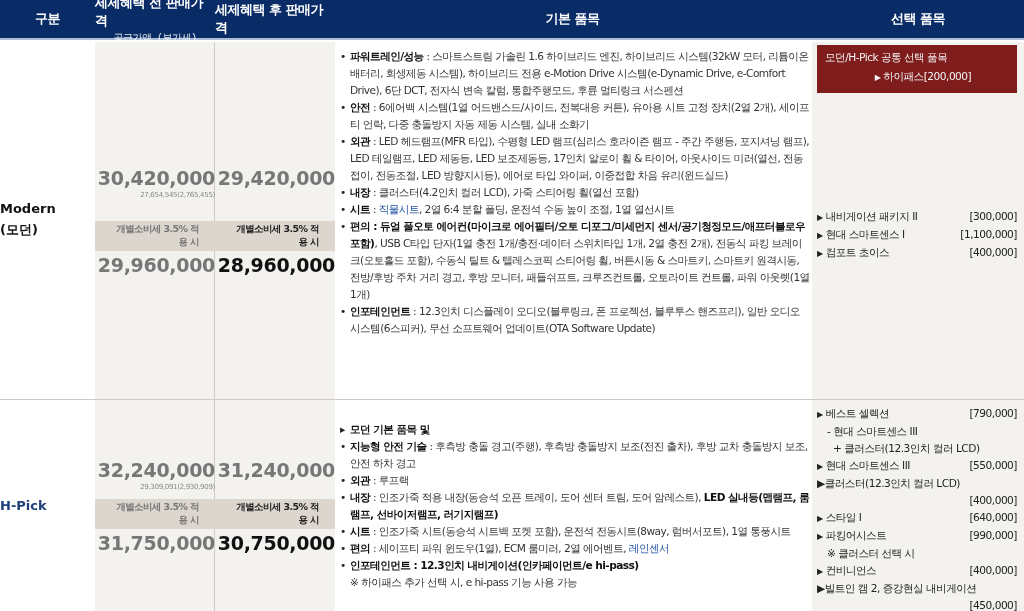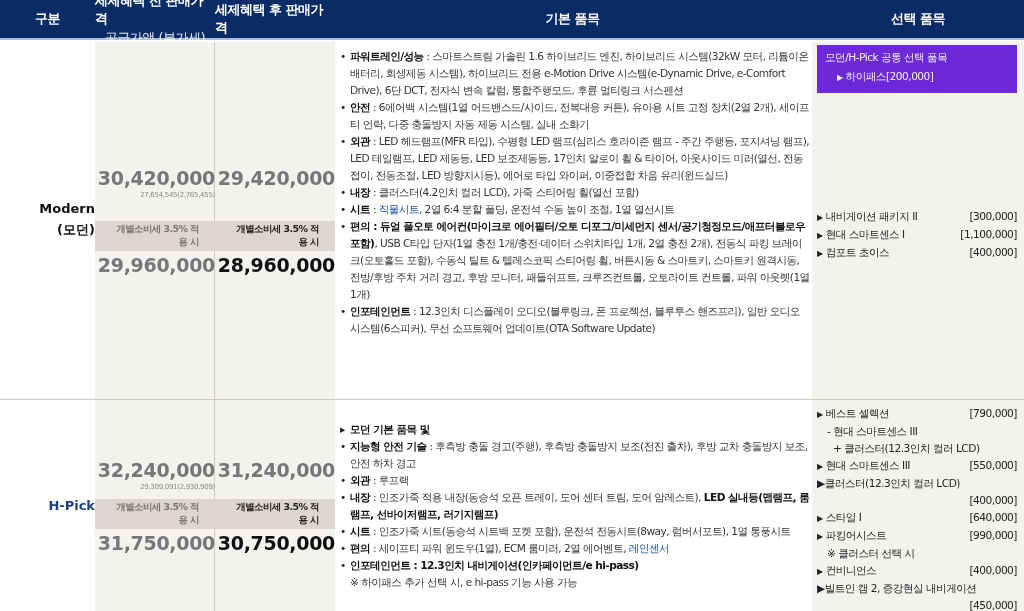--- a/index.html
+++ b/index.html
@@ -1,27 +1,27 @@
 <!DOCTYPE html>
 <html><head>
 <meta charset="utf-8">
 <style>
   * { box-sizing: border-box; margin: 0; padding: 0; }
   html, body { width: 1024px; height: 611px; overflow: hidden; background: #ffffff; }
   body { font-family: "DejaVu Sans", "Liberation Sans", sans-serif; color: #333; position: relative; }
 
   .hdr { position: absolute; left: 0; top: 0; width: 1024px; height: 40px; background: #0a2c66; color: #fff; border-bottom: 2px solid #a9bcd8; }
   .hdr .h { position: absolute; top: 0; height: 38px; display: flex; flex-direction: column; align-items: center; justify-content: center; font-weight: bold; font-size: 13px; letter-spacing: -0.5px; }
-  .hdr .h .sub { font-size: 13px; font-weight: normal; margin-top: 1px; opacity: .9; }
+  .hdr .h .sub { font-size: 10px; font-weight: normal; margin-top: 1px; opacity: .9; font-family: Liberation Mono, monospace; }
 
   .col-bg { position: absolute; background: #f3f2ef; }
   .vline { position: absolute; width: 1px; background: #cfcac3; }
   .hline { position: absolute; height: 1px; background: #cfcac3; left: 0; width: 1024px; }
 
-  .model { position: absolute; left: 0; width: 95px; text-align: right; font-weight: bold; font-size: 13px; line-height: 21px; color: #111; }
+  .model { position: absolute; left: 0; width: 95px; text-align: left; font-weight: bold; font-size: 13px; line-height: 21px; color: #111; }
   .model.blue { color: #1e3f7a; }
 
   .pricecol { position: absolute; text-align: right; }
   .big { font-size: 19px; font-weight: bold; letter-spacing: -0.3px; color: #777; line-height: 24px; }
   .big.dark { color: #111; }
   .small { font-size: 7px; color: #888; margin-top: 1px; letter-spacing: -0.3px; }
   .tag { display: inline-block; background: #dcd6cf; color: #777; font-size: 9.5px; font-weight: bold; padding: 2px 16px; letter-spacing: -0.6px; }
   .tag.dark { color: #222; }
 
   .basic { position: absolute; left: 340px; width: 470px; font-size: 10.6px; line-height: 17px; letter-spacing: -0.55px; color: #333; }
@@ -31,21 +31,21 @@
   .basic b { color: #111; }
   .basic .blue { color: #1e4fa0; }
 
   .opt { position: absolute; left: 817px; width: 200px; font-size: 10.6px; line-height: 17px; letter-spacing: -0.5px; color: #222; }
   .opt .row { display: flex; justify-content: space-between; }
   .opt .row .arr { margin-right: 3px; font-size: 8px; }
   .opt .indent1 { padding-left: 10px; }
   .opt .indent2 { padding-left: 16px; }
   .opt .right { text-align: right; }
 
-  .common { position: absolute; left: 817px; top: 45px; width: 200px; height: 48px; background: #6d28d9; color: #f3f3f3; padding: 3px 8px; font-size: 10.6px; line-height: 19px; letter-spacing: -0.5px; }
+  .common { position: absolute; left: 817px; top: 45px; width: 200px; height: 48px; background: #7f1d1d; color: #f3f3f3; padding: 3px 8px; font-size: 10.6px; line-height: 19px; letter-spacing: -0.5px; }
 </style>
 </head>
 <body>
 
 <div class="hdr">
   <div class="h" style="left:0;width:95px;">
       <span>구분</span>
     </div>
   <div class="h" style="left:95px;width:120px;">
     <span>세제혜택 전 판매가격</span>
@@ -91,21 +91,21 @@
   <li><b>안전</b><span> : 6에어백 시스템(1열 어드밴스드/사이드, 전복대응 커튼), 유아용 시트 고정 장치(2열 2개), 세이프티 언락, 다중 충돌방지 자동 제동 시스템, 실내 소화기</span></li>
   <li><b>외관</b><span> : LED 헤드램프(MFR 타입), 수평형 LED 램프(심리스 호라이즌 램프 - 주간 주행등, 포지셔닝 램프), LED 테일램프, LED 제동등, LED 보조제동등, 17인치 알로이 휠 &amp; 타이어, 아웃사이드 미러(열선, 전동접이, 전동조절, LED 방향지시등), 에어로 타입 와이퍼, 이중접합 차음 유리(윈드실드)</span></li>
   <li><b>내장</b><span> : 클러스터(4.2인치 컬러 LCD), 가죽 스티어링 휠(열선 포함)</span></li>
   <li><b>시트</b><span> : </span><span class="blue">직물시트</span><span>, 2열 6:4 분할 폴딩, 운전석 수동 높이 조절, 1열 열선시트</span></li>
   <li><b>편의</b><b> : 듀얼 풀오토 에어컨(마이크로 에어필터/오토 디포그/미세먼지 센서/공기청정모드/애프터블로우 포함)</b><span>, USB C타입 단자(1열 충전 1개/충전·데이터 스위치타입 1개, 2열 충전 2개), 전동식 파킹 브레이크(오토홀드 포함), 수동식 틸트 &amp; 텔레스코픽 스티어링 휠, 버튼시동 &amp; 스마트키, 스마트키 원격시동, 전방/후방 주차 거리 경고, 후방 모니터, 패들쉬프트, 크루즈컨트롤, 오토라이트 컨트롤, 파워 아웃렛(1열 1개)</span></li>
   <li><b>인포테인먼트</b><span> : 12.3인치 디스플레이 오디오(블루링크, 폰 프로젝션, 블루투스 핸즈프리), 일반 오디오 시스템(6스피커), 무선 소프트웨어 업데이트(OTA Software Update)</span></li>
 </ul>
 
 <div class="common">
   <div>모던/H-Pick 공통 선택 품목</div>
-  <div class="row" style="display:flex;justify-content:flex-start;margin-left:12px;">
+  <div class="row" style="display:flex;justify-content:center;margin-left:12px;">
     <span><span style="font-size:8px;">▶</span> <span>하이패스</span></span>
     <span>[200,000]</span>
   </div>
 </div>
 
 <div class="opt" style="top:208px;">
   <div class="row">
       <span><span class="arr">▶</span><span>내비게이션 패키지 II</span></span>
       <span>[300,000]</span>
     </div>

